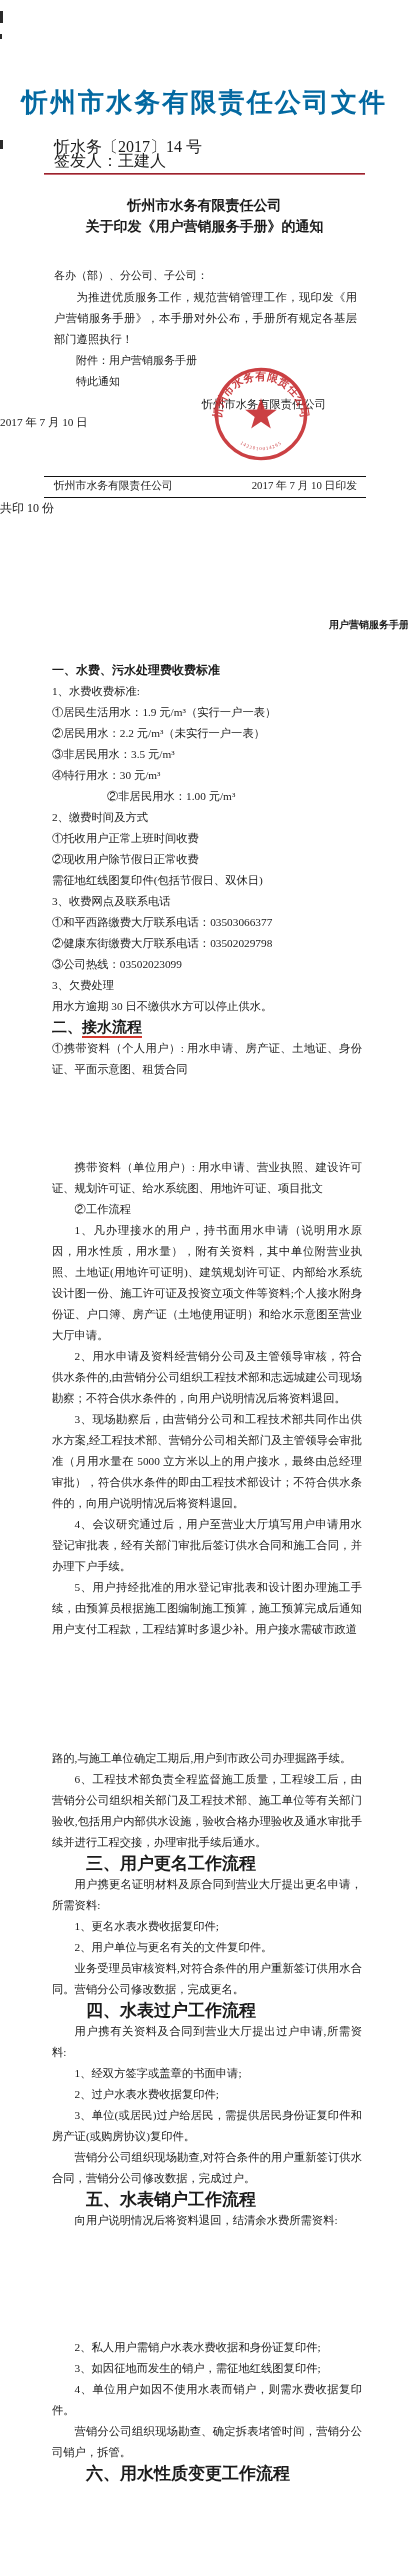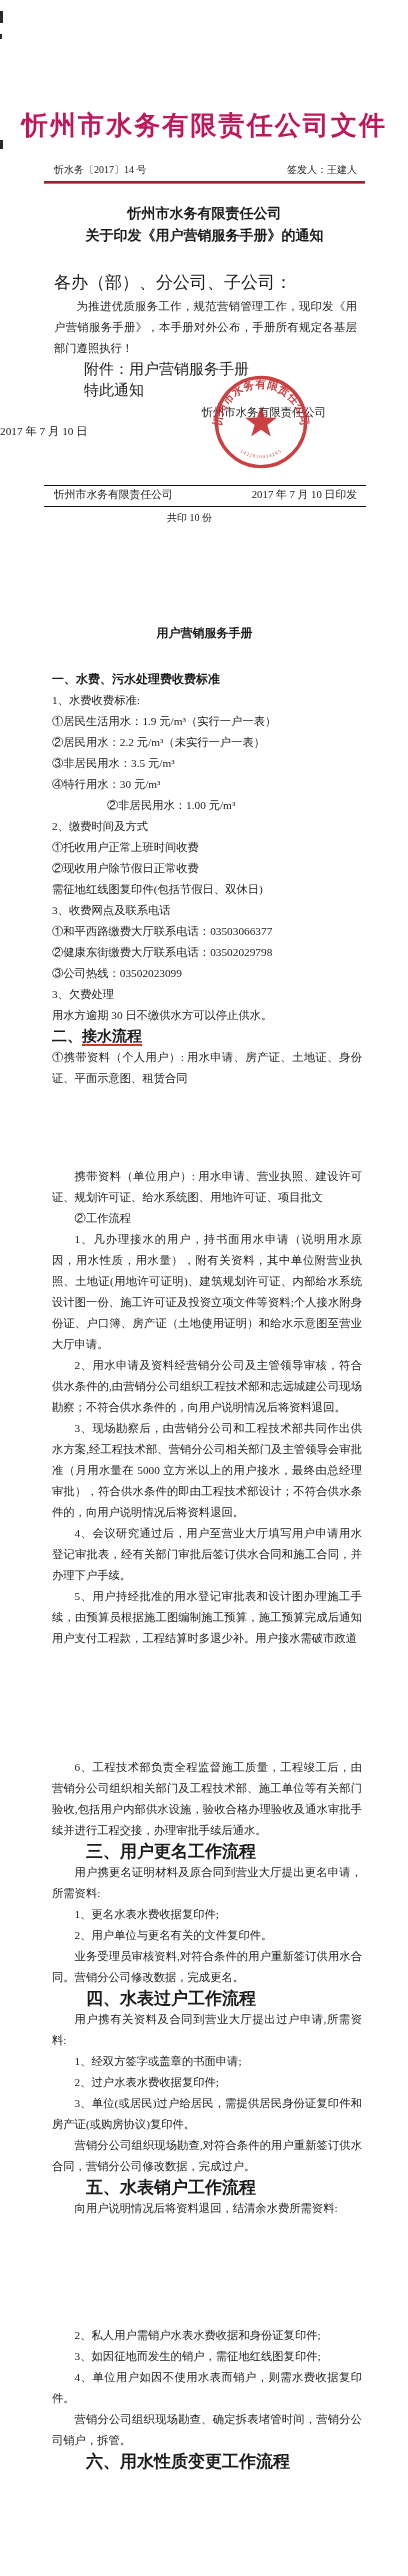--- a/index.html
+++ b/index.html
@@ -12,75 +12,76 @@
   .page { width: 409px; position: relative; min-height: 4044px; }
 
   
   .scan-mark { position: absolute; left: 0; background: #2a2a2a; }
   .scan-mark.m1 { top: 11.3px; width: 2.6px; height: 11.3px; }
   .scan-mark.m2 { top: 34px; width: 1.5px; height: 4.6px; }
   .scan-mark.m3 { top: 140px; width: 3.1px; height: 9.3px; }
 
   
   .banner {
-    padding-top: 111px;
+    padding-top: 88px;
     text-align: center;
     font-size: 26px;
     font-weight: bold;
     letter-spacing: 2.1px;
-    color: #be185d;
+    color: #0369a1;
     line-height: 30px;
   }
   .doc-line {
     margin: 21.6px 52px 0 54px;
     display: flex;
-    justify-content: space-between;
-    font-size: 10px;
+    justify-content: flex-end;
+    font-size: 16px;
     line-height: 14.4px;
+    flex-direction: column;
   }
   .red-rule {
     margin: 4.1px 44px 0 44px;
     height: 1.5px;
     background: #97232e;
     border-bottom: 0.5px solid #c96a72;
   }
   .doc-title { text-align: center; font-weight: bold; font-size: 14px; line-height: 21.6px; }
   .doc-title.t1 { margin-top: 19.6px; }
-  .salutation { margin: 27px 52px 0 54px; font-size: 17px; line-height: 20.6px; }
+  .salutation { margin: 27px 52px 0 54px; font-size: 11px; line-height: 20.6px; }
   .doc-para {
     margin: 2.1px 52px 0 54px;
     font-size: 11.3px;
     line-height: 21px;
     text-align: justify;
     text-indent: 2em;
   }
-  .doc-attach, .doc-notice { margin: 0 52px 0 54px; font-size: 15px; line-height: 21px; text-indent: 2em; }
+  .doc-attach, .doc-notice { margin: 0 52px 0 54px; font-size: 11px; line-height: 21px; text-indent: 2em; }
 
   .sign-area { position: relative; margin-top: 4.1px; height: 66px; }
   .sign-company { text-align: right; padding-right: 83px; font-size: 11.3px; line-height: 15.5px; }
   .sign-date { padding-right: 98px; font-size: 11.3px; line-height: 15.5px; margin-top: 3.1px; }
   .seal-svg { position: absolute; top: -32px; left: 212px; opacity: 0.88; }
 
   .foot-rule { margin: 13.4px 43px 0 44px; height: 1px; background: #111; }
   .foot-rule.second { margin-top: 3.1px; }
   .foot-row {
     margin: 0 52px 0 54px;
     display: flex;
     justify-content: space-between;
     font-size: 10.8px;
     line-height: 15.5px;
     padding-top: 1.5px;
   }
-  .foot-copies { text-align: center; padding-right: 30px; font-size: 10px; line-height: 15.5px; margin-top: 3.1px; }
+  .foot-copies { text-align: left; padding-right: 30px; font-size: 12px; line-height: 15.5px; margin-top: 3.1px; }
 
   
   .manual-title {
     margin: 98px 0 16px 0;
-    text-align: center;
-    font-size: 12px;
+    text-align: right;
+    font-size: 10px;
     font-weight: bold;
     line-height: 20.6px;
   }
   .manual-body { margin-top: 25px; }
   .blk { margin: 0 47px 0 52px; font-size: 11.3px; line-height: 21px; text-align: justify; }
   .blk.h1 { font-weight: bold; font-size: 12px; }
   .blk.h1u { font-weight: bold; font-size: 15px; }
   .blk.item { }
   .blk.item-indent { padding-left: 55px; }
   .blk.head, .blk.headu { font-weight: bold; font-size: 17px; text-indent: 2em; }
@@ -164,20 +165,21 @@
       <div class="blk item">①携带资料（个人用户）: 用水申请、房产证、土地证、身份证、平面示意图、租赁合同</div>
       <div class="gap" style="height: 77px;"></div>
       <div class="blk para">携带资料（单位用户）: 用水申请、营业执照、建设许可证、规划许可证、给水系统图、用地许可证、项目批文</div>
       <div class="blk para">②工作流程</div>
       <div class="blk para">1、凡办理接水的用户，持书面用水申请（说明用水原因，用水性质，用水量），附有关资料，其中单位附营业执照、土地证(用地许可证明)、建筑规划许可证、内部给水系统设计图一份、施工许可证及投资立项文件等资料;个人接水附身份证、户口簿、房产证（土地使用证明）和给水示意图至营业大厅申请。</div>
       <div class="blk para">2、用水申请及资料经营销分公司及主管领导审核，符合供水条件的,由营销分公司组织工程技术部和志远城建公司现场勘察；不符合供水条件的，向用户说明情况后将资料退回。</div>
       <div class="blk para">3、现场勘察后，由营销分公司和工程技术部共同作出供水方案,经工程技术部、营销分公司相关部门及主管领导会审批准（月用水量在 5000 立方米以上的用户接水，最终由总经理审批），符合供水条件的即由工程技术部设计；不符合供水条件的，向用户说明情况后将资料退回。</div>
       <div class="blk para">4、会议研究通过后，用户至营业大厅填写用户申请用水登记审批表，经有关部门审批后签订供水合同和施工合同，并办理下户手续。</div>
       <div class="blk para">5、用户持经批准的用水登记审批表和设计图办理施工手续，由预算员根据施工图编制施工预算，施工预算完成后通知用户支付工程款，工程结算时多退少补。用户接水需破市政道</div>
       <div class="gap" style="height: 108px;"></div>
+      <div class="blk cont">路的,与施工单位确定工期后,用户到市政公司办理掘路手续。</div>
       <div class="blk para">6、工程技术部负责全程监督施工质量，工程竣工后，由营销分公司组织相关部门及工程技术部、施工单位等有关部门验收,包括用户内部供水设施，验收合格办理验收及通水审批手续并进行工程交接，办理审批手续后通水。</div>
       <div class="blk head">三、用户更名工作流程</div>
       <div class="blk para">用户携更名证明材料及原合同到营业大厅提出更名申请，所需资料:</div>
       <div class="blk para">1、更名水表水费收据复印件;</div>
       <div class="blk para">2、用户单位与更名有关的文件复印件。</div>
       <div class="blk para">业务受理员审核资料,对符合条件的用户重新签订供用水合同。营销分公司修改数据，完成更名。</div>
       <div class="blk head">四、水表过户工作流程</div>
       <div class="blk para">用户携有关资料及合同到营业大厅提出过户申请,所需资料:</div>
       <div class="blk para">1、经双方签字或盖章的书面申请;</div>
       <div class="blk para">2、过户水表水费收据复印件;</div>

